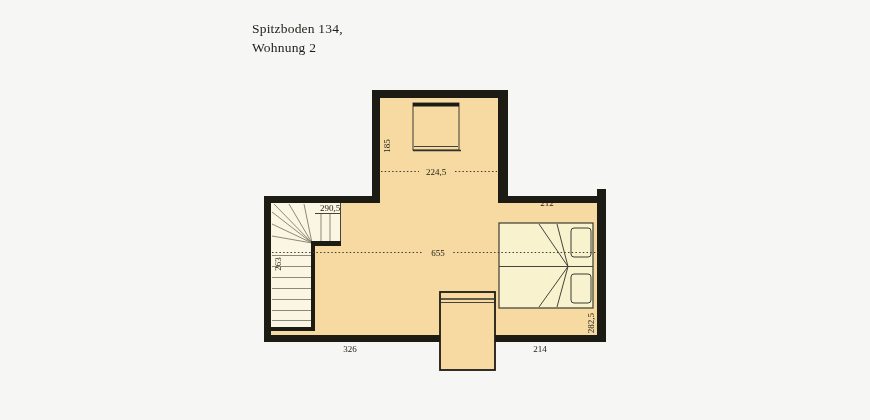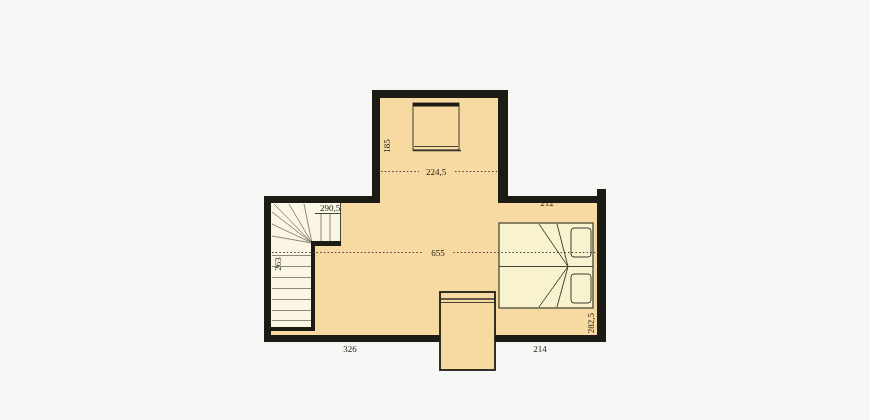--- a/index.html
+++ b/index.html
@@ -39,20 +39,24 @@
     font-family: "Liberation Serif", serif;
     font-size: 9px;
     fill: var(--text, #1e1d16);
   }
 </style>
 </head>
 <body>
 
 <div id="stage">
 
+  <div class="title-block">
+    <div>Spitzboden 134,</div>
+    <div>Wohnung 2</div>
+  </div>
 
   <svg width="870" height="420" viewBox="0 0 870 420">
 
     <g>
       <rect class="floor" x="380" y="98" width="118" height="106"></rect>
       <rect class="floor" x="271" y="203" width="328" height="132"></rect>
     </g>
 
     <g>
       <rect class="stairf" x="271" y="203" width="70" height="42"></rect>

